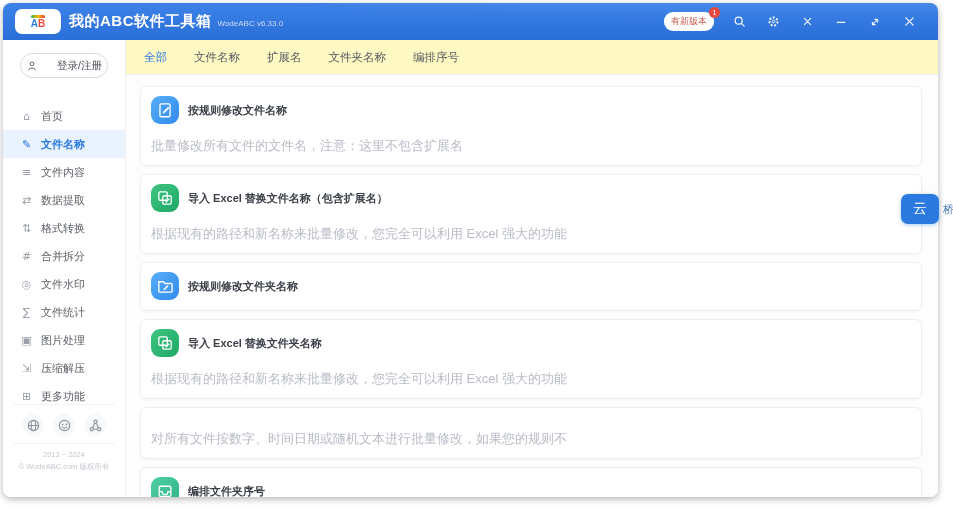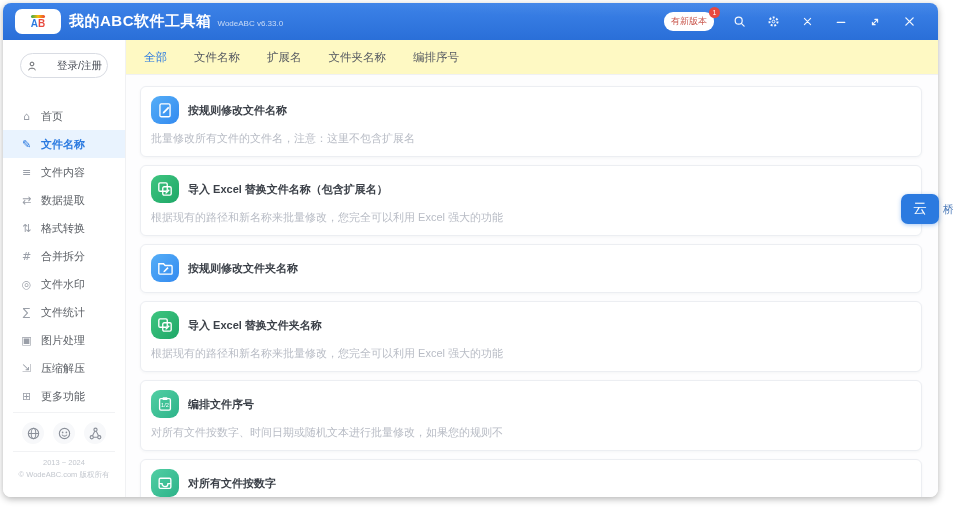--- a/index.html
+++ b/index.html
@@ -42,39 +42,39 @@
   .login-btn{margin:13px auto 0;width:88px;height:25px;border:1px solid #d9dce3;border-radius:14px;
     display:flex;align-items:center;justify-content:center;gap:19px;font-size:10.5px;color:#4a4e57;
     background:#fff;cursor:pointer;box-sizing:border-box}
   .menu{margin-top:24px}
   .menu-item{height:28px;display:flex;align-items:center;padding-left:17px;gap:8px;
     font-size:11px;color:#5c6066;cursor:pointer}
   .menu-item .mi-icon{width:13px;font-size:11px;color:#9a9fa8;text-align:center;flex:none;
     font-family:"DejaVu Sans",sans-serif}
   .menu-item.active{background:#e9f3fe;color:#2b7ae0;font-weight:bold}
   .menu-item.active .mi-icon{color:#2b7ae0}
-  .side-footer{position:absolute;left:0;right:0;bottom:8px}
+  .side-footer{position:absolute;left:0;right:0;bottom:16px}
   .sf-divider{border-top:1px solid #f1f2f4;margin:0 10px}
   .social{display:flex;justify-content:center;gap:9px;padding:9px 0 7px}
   .social-btn{width:22px;height:22px;border-radius:50%;display:flex;align-items:center;
     justify-content:center;cursor:pointer;background:#f7f8fa}
   .copyright{text-align:center;font-size:7.5px;color:#c3c7ce;line-height:1.6;padding:5px 0 8px}
   
   .main{position:absolute;left:123px;top:37px;right:0;bottom:0;background:#fdfdfe}
   .tabs{height:34px;background:#fef9c3;border-bottom:1px solid #f0f1f3;display:flex;align-items:center;
     padding-left:18px;gap:27px}
   .tab{font-size:11.5px;color:#565a62;cursor:pointer;white-space:nowrap}
   .tab.active{color:#2b7ae0}
   .cards{display:grid;grid-template-columns:repeat(1,1fr);gap:8px 10px;padding:11px 16px 0 14px}
   .card{background:#fff;border:1px solid #eceef2;border-radius:6px;padding:9px 10px 10px;
     box-shadow:0 1px 3px rgba(28,40,60,.04);cursor:pointer;overflow:hidden}
   .card-head{display:flex;align-items:center;gap:9px}
   .card-icon{width:28px;height:28px;border-radius:9px;flex:none;display:flex;align-items:center;justify-content:center}
   .card-title{font-size:11px;font-weight:bold;color:#3b4048;white-space:nowrap;overflow:hidden}
-  .card-desc{margin-top:7px;font-size:11px;color:#b8bcc5;white-space:nowrap;overflow:hidden}
+  .card-desc{margin-top:13px;font-size:13px;color:#b8bcc5;white-space:nowrap;overflow:hidden}
   
   .float-cloud{position:absolute;left:901px;top:194px;width:38px;height:30px;background:#2b7ae0;
     border-radius:7px;display:flex;align-items:center;justify-content:center;color:#fff;font-size:14px;
     cursor:pointer;box-shadow:0 1px 4px rgba(43,122,224,.4);z-index:5}
   .float-partial{position:absolute;left:943px;top:202px;font-size:11px;color:#46700;
     color:#4a79b8;z-index:4}
 </style>
 </head>
 <body>
 
@@ -292,41 +292,31 @@
                 <rect x="2.5" y="2.5" width="7.5" height="7.5" rx="1.2" fill="none" stroke="#fff" stroke-width="1.2"></rect>
                 <rect x="6" y="6" width="7.5" height="7.5" rx="1.2" fill="none" stroke="#fff" stroke-width="1.2"></rect>
                 <path d="M8.5 11 l2.8-2.8 .9.9 -2.8 2.8 -1.1.2 z" fill="#fff"></path>
               </svg>
             </div>
             <div class="card-title">导入 Excel 替换文件夹名称</div>
           </div>
           <div class="card-desc">根据现有的路径和新名称来批量修改，您完全可以利用 Excel 强大的功能</div>
         </div>
         <div class="card">
-          <div class="card-head">
-            <div class="card-icon" style="background: linear-gradient(135deg, rgb(82, 207, 164), rgb(45, 179, 137));">
-              <svg width="18" height="18" viewBox="0 0 16 16" xmlns="http://www.w3.org/2000/svg">
-                <rect x="3.2" y="3.2" width="9.6" height="10.3" rx="1.2" fill="none" stroke="#fff" stroke-width="1.2"></rect>
-                <rect x="5.8" y="1.9" width="4.4" height="2.6" rx=".7" fill="#fff"></rect>
-                <text x="8" y="10.8" font-size="5" fill="#fff" text-anchor="middle" font-family="sans-serif">1/2</text>
-              </svg>
-            </div>
-            <div class="card-title">编排文件序号</div>
-          </div>
           <div class="card-desc">对所有文件按数字、时间日期或随机文本进行批量修改，如果您的规则不</div>
         </div>
         <div class="card">
           <div class="card-head">
             <div class="card-icon" style="background: linear-gradient(135deg, rgb(82, 207, 164), rgb(45, 179, 137));">
               <svg width="18" height="18" viewBox="0 0 16 16" xmlns="http://www.w3.org/2000/svg">
                 <rect x="2.8" y="3.8" width="10.4" height="9" rx="1.2" fill="none" stroke="#fff" stroke-width="1.2"></rect>
                 <path d="M2.8 8.6 h2.6 a2.6 2.6 0 0 0 5.2 0 h2.6" fill="none" stroke="#fff" stroke-width="1.2"></path>
               </svg>
             </div>
-            <div class="card-title">对所有文件按数字</div>
+            <div class="card-title">编排文件夹序号</div>
           </div>
           <div class="card-desc">对所有文件夹按数字、时间日期或随机文本进行批量修改，如果您的规则</div>
         </div>
         <div class="card">
           <div class="card-desc">支持对所有文件扩展名的修改，注意：这里只是修改扩展名，「不是」文</div>
         </div>
       </div>
   </div>
 
 </div>

